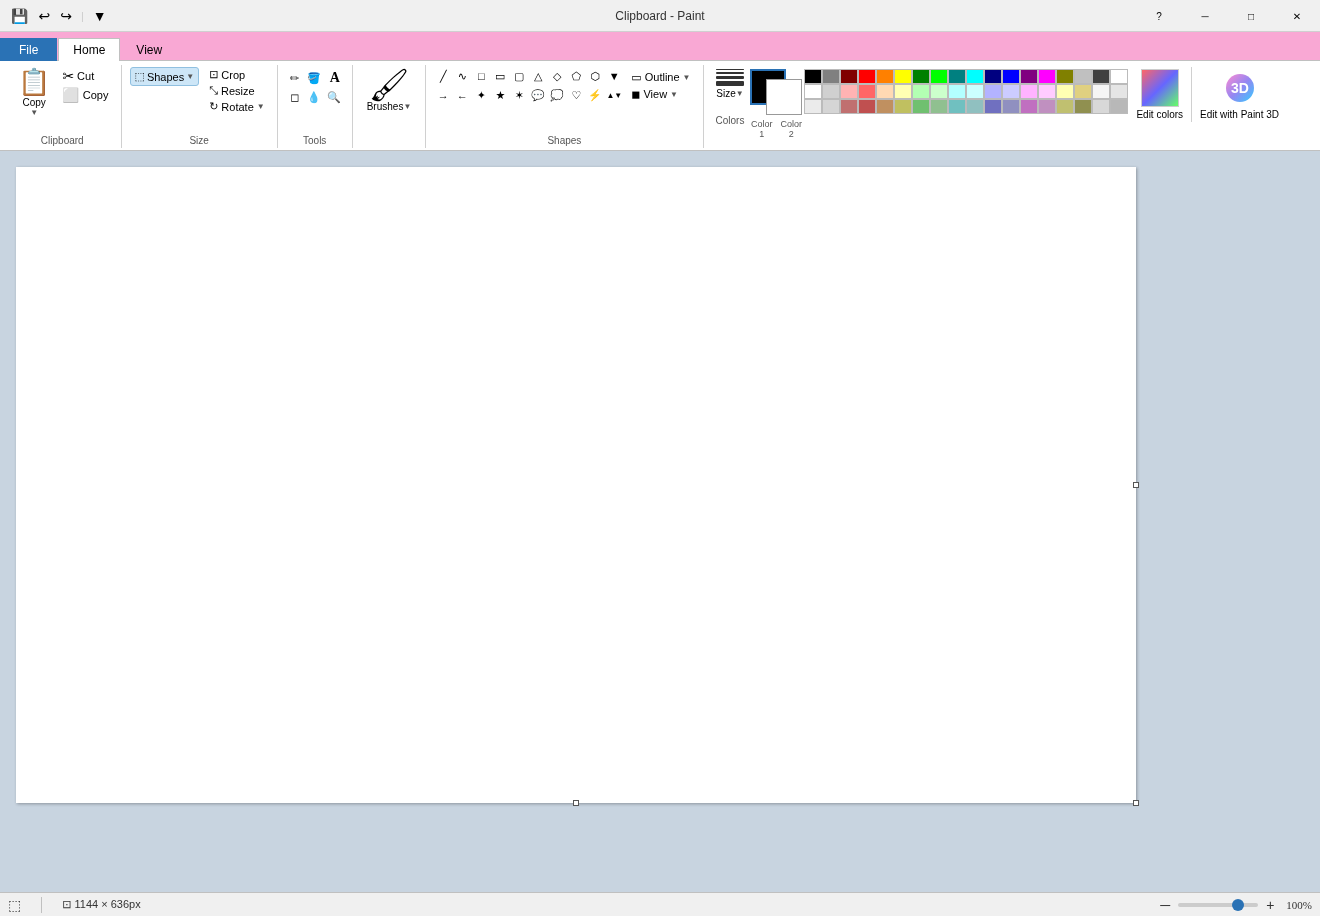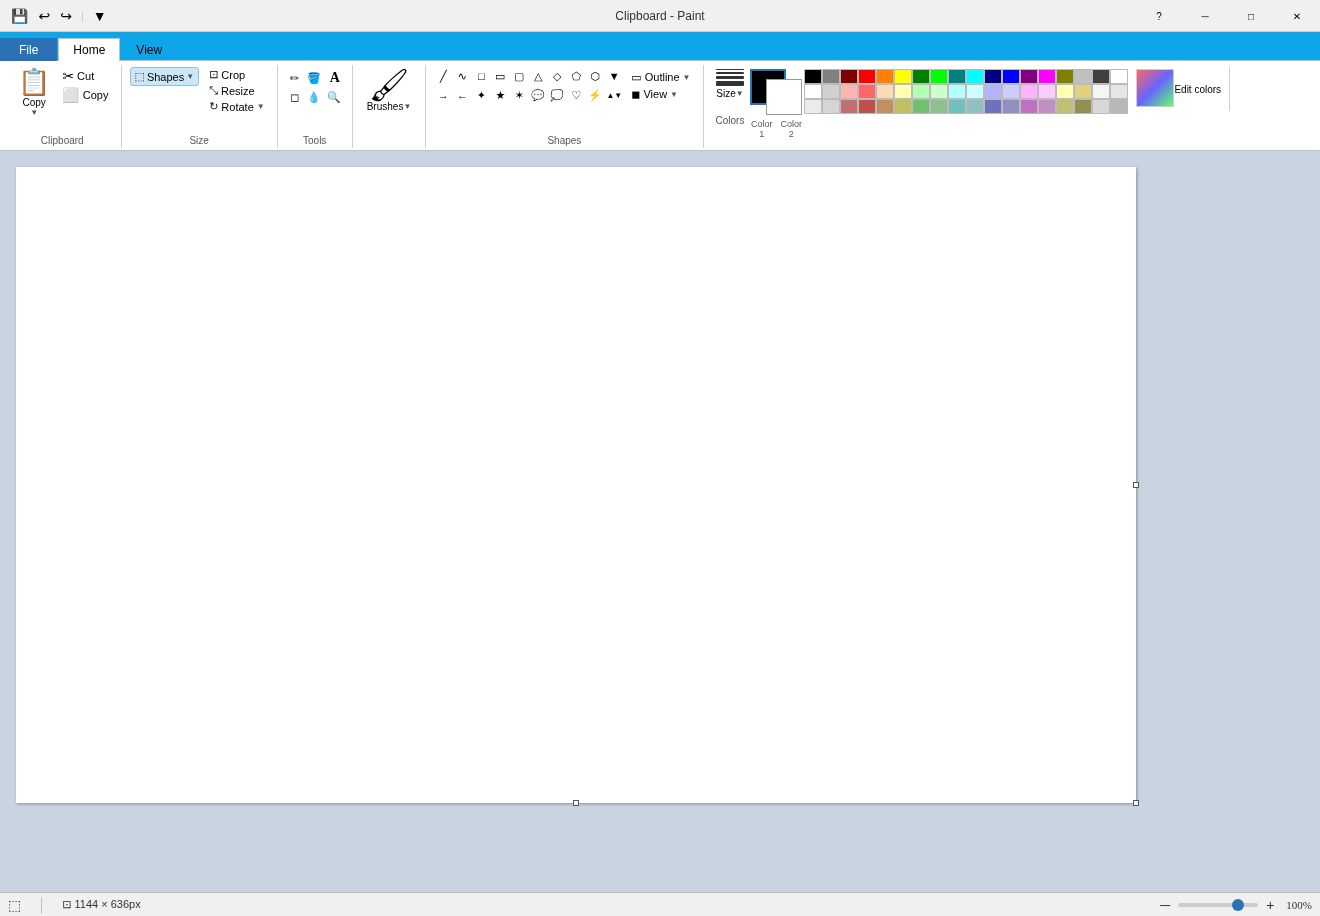--- a/index.html
+++ b/index.html
@@ -41,21 +41,21 @@
       align-items: center;
       justify-content: center;
       font-size: 10px;
       cursor: pointer;
       background: transparent;
       border: none;
     }
 
     
     #ribbon {
-      background: #0ea5e9;
+      background: #f9a8d4;
       border-bottom: 1px solid #c0c0c0;
     }
     #ribbon-tabs {
       display: flex;
       align-items: flex-end;
       height: 28px;
       padding-left: 0;
     }
     .ribbon-tab {
       padding: 4px 14px;
@@ -154,20 +154,21 @@
       display: flex;
       flex-direction: column;
       gap: 2px;
       margin-bottom: 2px;
     }
     .size-line { background: #333; border-radius: 1px; width: 28px; }
 
     
     .edit-colors-btn {
       display: flex;
+      flex-direction: column;
       align-items: center;
       cursor: pointer;
       padding: 2px 8px;
       border-right: 1px solid #d0d0d0;
     }
     .gradient-icon {
       width: 38px; height: 38px;
       background: linear-gradient(135deg, #ff6666, #6666ff, #66ff66);
       border: 1px solid #ccc;
       margin-bottom: 2px;
@@ -534,20 +535,37 @@
             </div>
           </div>
       </div>
 
       <div class="edit-colors-btn">
         <div class="gradient-icon"></div>
         <div style="font-size:10px;text-align:center;">Edit
 colors</div>
       </div>
 
+      <div class="paint3d-btn">
+        <div class="paint3d-icon">
+          <svg width="36" height="36" viewBox="0 0 36 36">
+            <defs>
+              <linearGradient id="p3d" x1="0%" y1="0%" x2="100%" y2="100%">
+                <stop offset="0%" style="stop-color:#ff6ec7"></stop>
+                <stop offset="50%" style="stop-color:#7b68ee"></stop>
+                <stop offset="100%" style="stop-color:#00bfff"></stop>
+              </linearGradient>
+            </defs>
+            <circle cx="18" cy="18" r="14" fill="url(#p3d)" opacity="0.8"></circle>
+            <text x="18" y="23" text-anchor="middle" font-size="14" font-weight="bold" fill="white">3D</text>
+          </svg>
+        </div>
+        <div style="font-size:10px;text-align:center;">Edit with
+Paint 3D</div>
+      </div>
     </div>
 
   </div>
 </div>
 
 <div id="canvas-area">
   <div id="canvas-wrapper">
     <div id="main-canvas"></div>
     <div class="handle right-mid"></div>
     <div class="handle bottom-mid"></div>

